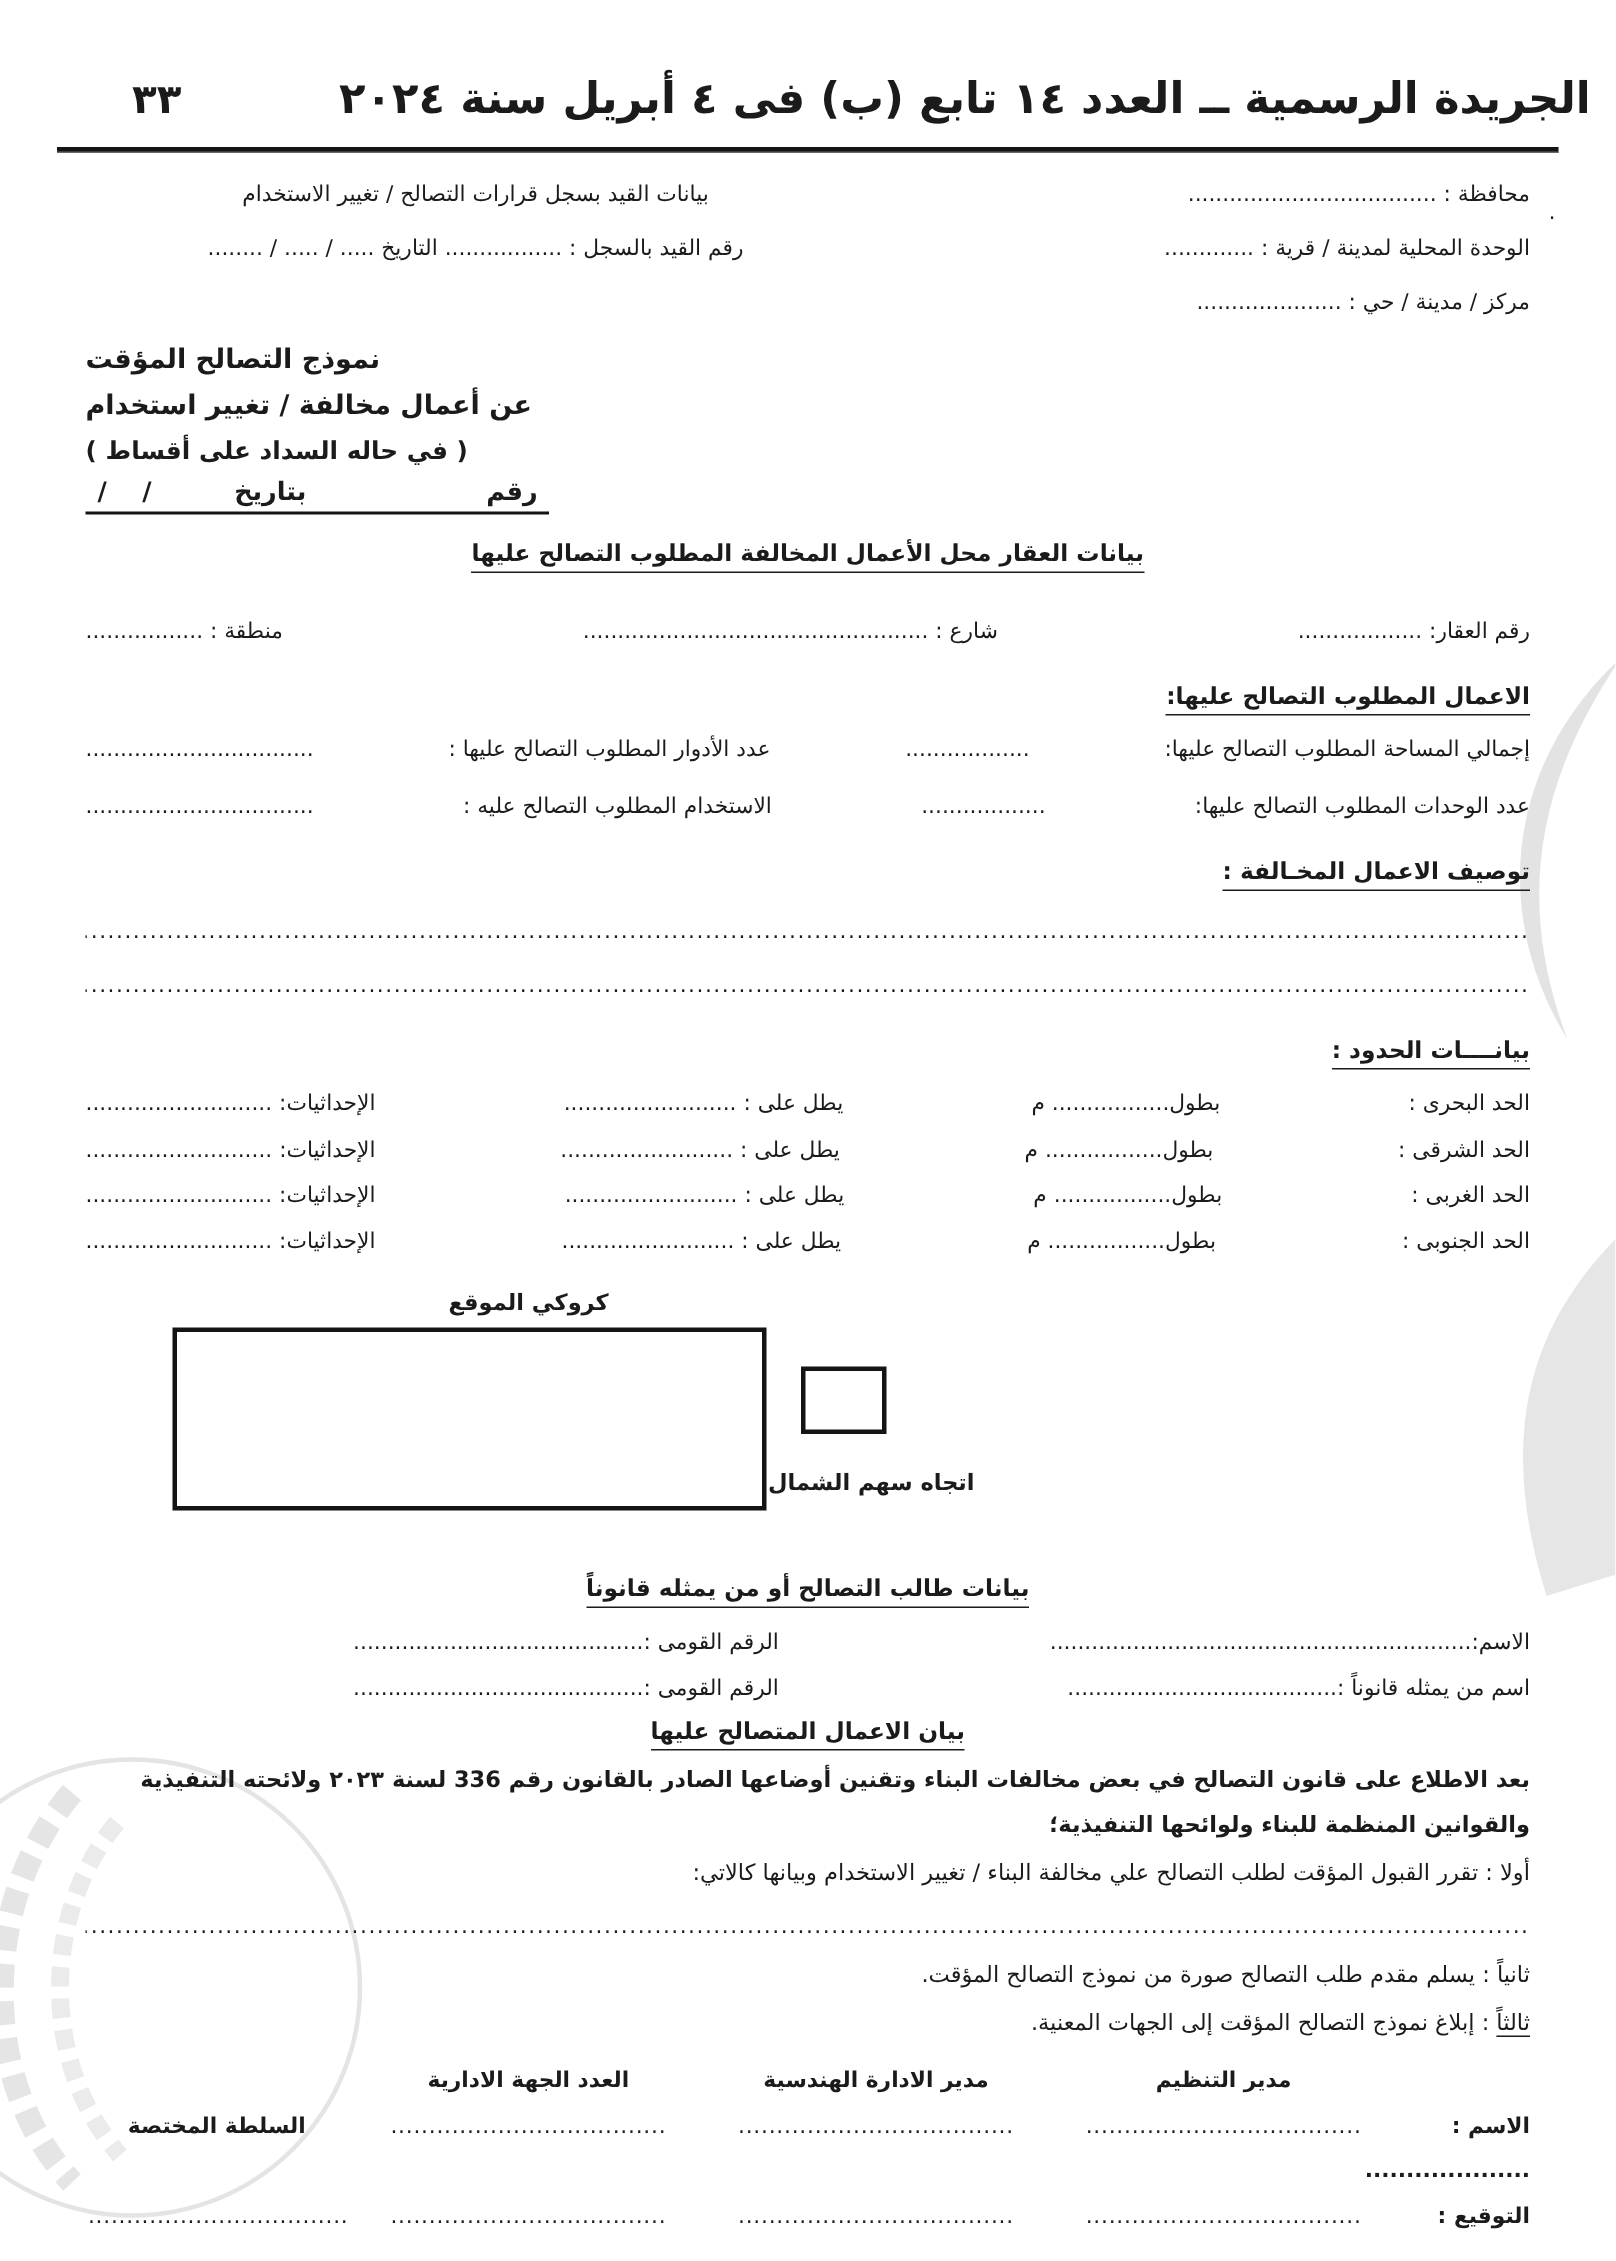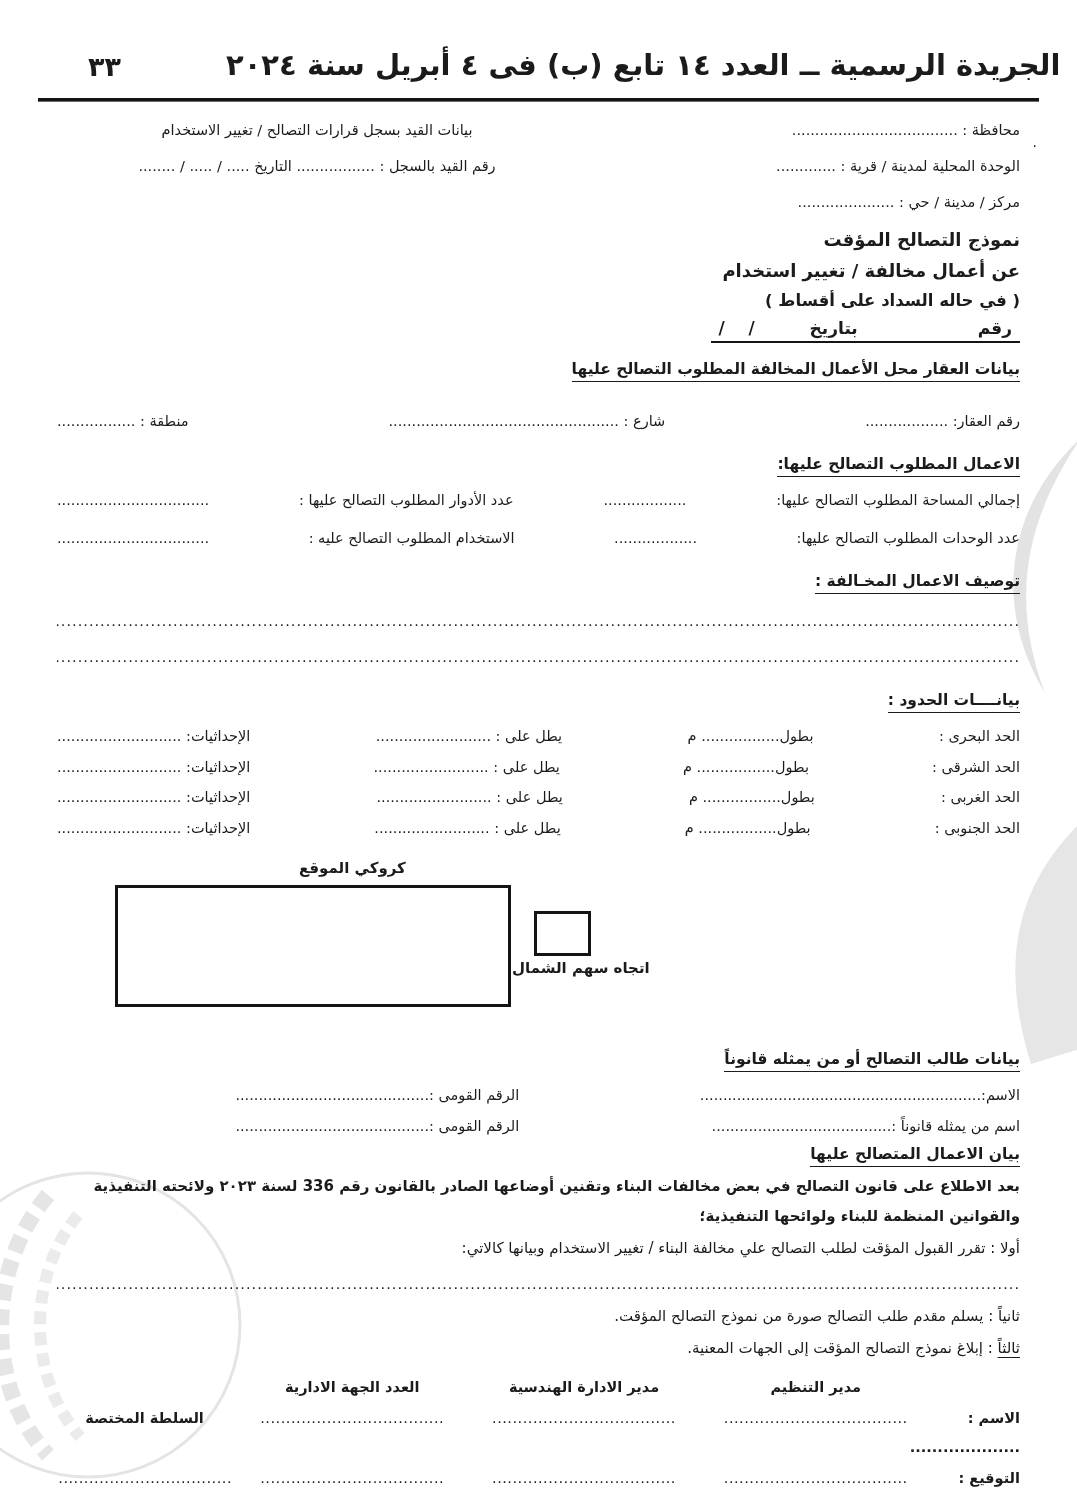--- a/index.html
+++ b/index.html
@@ -28,55 +28,55 @@
 
   
   .doc { padding: 0 57px; direction: rtl; }
   .form-no { direction: ltr; text-align: left; margin: 18px 0 0 21px; font-size: 15px; font-weight: 700; }
 
   .top-info { margin-top: 10px; font-size: 14.5px; }
   .top-info .row { display: flex; line-height: 36px; }
   .top-info .right-cell { width: 46%; }
   .top-info .left-cell { width: 54%; text-align: center; }
 
-  .title-block { text-align: right; margin-top: 4px; }
+  .title-block { text-align: left; margin-top: 4px; }
   .title-block .t1 { font-size: 18px; font-weight: 700; line-height: 31px; }
   .title-block .t2 { font-size: 18px; font-weight: 700; line-height: 31px; }
   .title-block .t3 { font-size: 16.5px; font-weight: 700; line-height: 30px; }
   .title-line4 {
     display: inline-flex; direction: rtl; align-items: baseline;
     border-bottom: 2.5px solid #141414; padding: 0 8px 3px 8px;
     font-size: 17px; font-weight: 700; margin-top: 2px;
   }
   .title-line4 .gap-lg { display: inline-block; width: 120px; }
   .title-line4 .gap-sm { display: inline-block; width: 55px; }
   .pre { white-space: pre; }
 
-  .sec-center { margin-top: 16px; }
+  .sec-center { text-align: center; margin-top: 16px; }
   .sec-center .u, .sec-right .u {
     display: inline-block; font-size: 15.5px; font-weight: 700;
     border-bottom: 1.6px solid #1b1b1b; padding-bottom: 3px;
   }
   .sec-right { text-align: right; margin-top: 18px; }
 
   .field-row { display: flex; justify-content: space-between; font-size: 14.5px; line-height: 30px; white-space: nowrap; }
   .property-row { margin-top: 24px; }
   .works-row { margin-top: 8px; }
   .dotline { overflow: hidden; white-space: nowrap; font-size: 14.5px; line-height: 30px; margin-top: 6px; letter-spacing: 1px; }
   .desc-gap { margin-top: 12px; }
 
   .borders-rows { margin-top: 8px; }
   .borders-rows .field-row { line-height: 30.5px; }
 
   
   .sketch { position: relative; height: 168px; margin-top: 16px; direction: ltr; }
   .sketch-label { position: absolute; left: 242px; top: 0; font-size: 15px; font-weight: 700; }
   .sketch-box { position: absolute; left: 58px; top: 26px; width: 396px; height: 122px; border: 3px solid #141414; }
   .north-box { position: absolute; left: 477px; top: 52px; width: 57px; height: 45px; border: 3px solid #141414; }
-  .north-label { position: absolute; left: 455px; top: 100px; font-size: 15px; font-weight: 700; }
+  .north-label { position: absolute; left: 455px; top: 120px; font-size: 15px; font-weight: 700; }
 
   
   .applicant-row { display: flex; font-size: 14.5px; line-height: 31px; white-space: nowrap; }
   .applicant-row .half-r { width: 52%; overflow: hidden; }
   .applicant-row .half-l { width: 48%; overflow: hidden; }
 
   
   .statement-par { font-size: 15px; font-weight: 700; line-height: 30px; text-align: right; margin-top: 4px; }
   .statement-line { font-size: 15px; font-weight: 400; line-height: 30px; margin-top: 2px; }
   .third-label { text-decoration: underline; text-underline-offset: 4px; }

